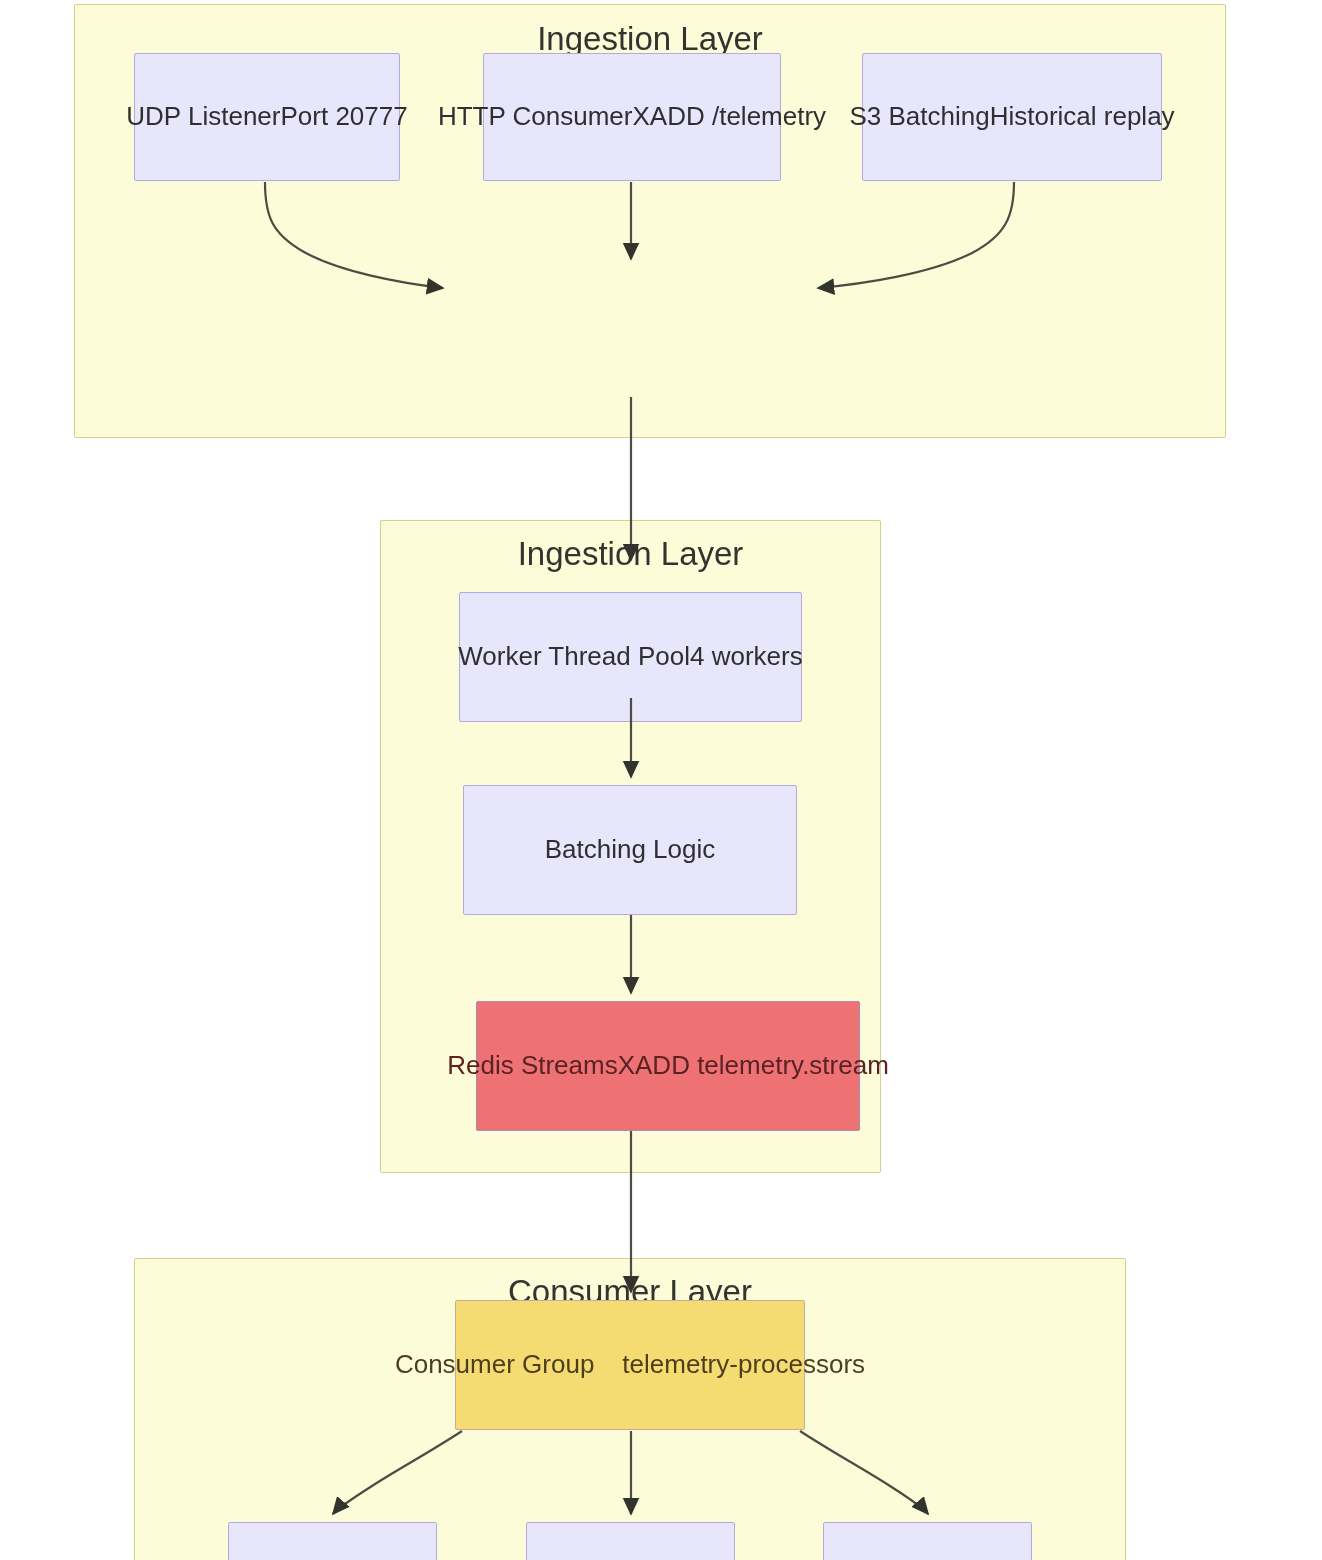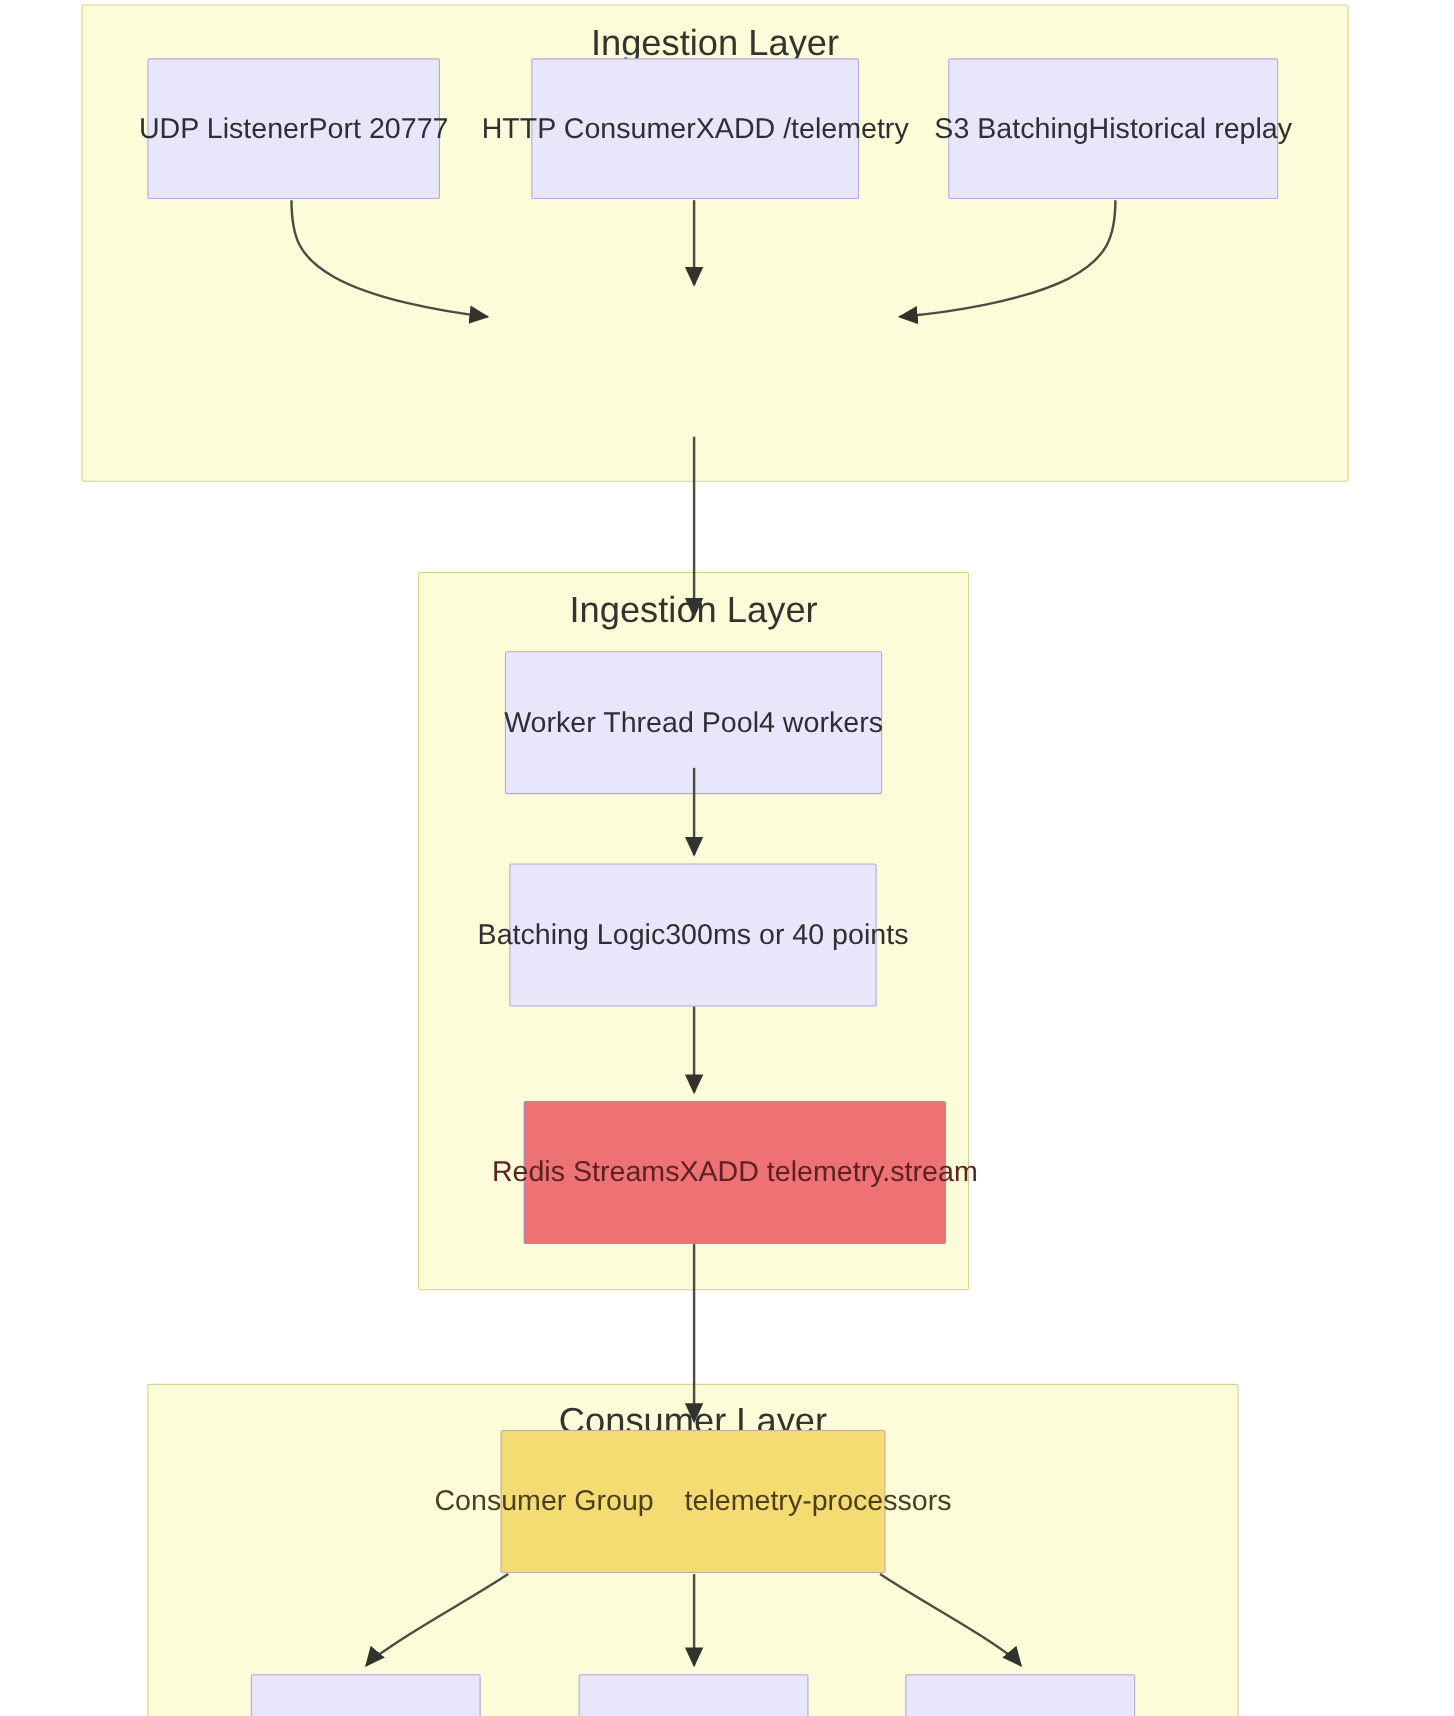--- a/index.html
+++ b/index.html
@@ -97,21 +97,20 @@
     <div class="subgraph-title" style="top:14px;">Ingestion Layer</div>
   </div>
 
   <div class="node" style="left:459px; top:568px; width:343px; height:130px;margin-top:24px;">
     <span class="ln">Worker Thread Pool</span>
     <span class="ln">4 workers</span>
   </div>
 
   <div class="node" style="left:463px; top:785px; width:334px; height:130px;">
     <span class="ln">Batching Logic</span>
-    <span class="ln">300ms or 40 points</span>
   </div>
 
   <div class="node red" style="left:438px; top:1001px; width:384px; height:130px;margin-left:38px;">
     <span class="ln">Redis Streams</span>
     <span class="ln">XADD telemetry.stream</span>
   </div>
 
   <div class="subgraph" style="left:134px; top:1258px; width:992px; height:330px;">
     <div class="subgraph-title" style="top:14px;">Consumer Layer</div>
   </div>

